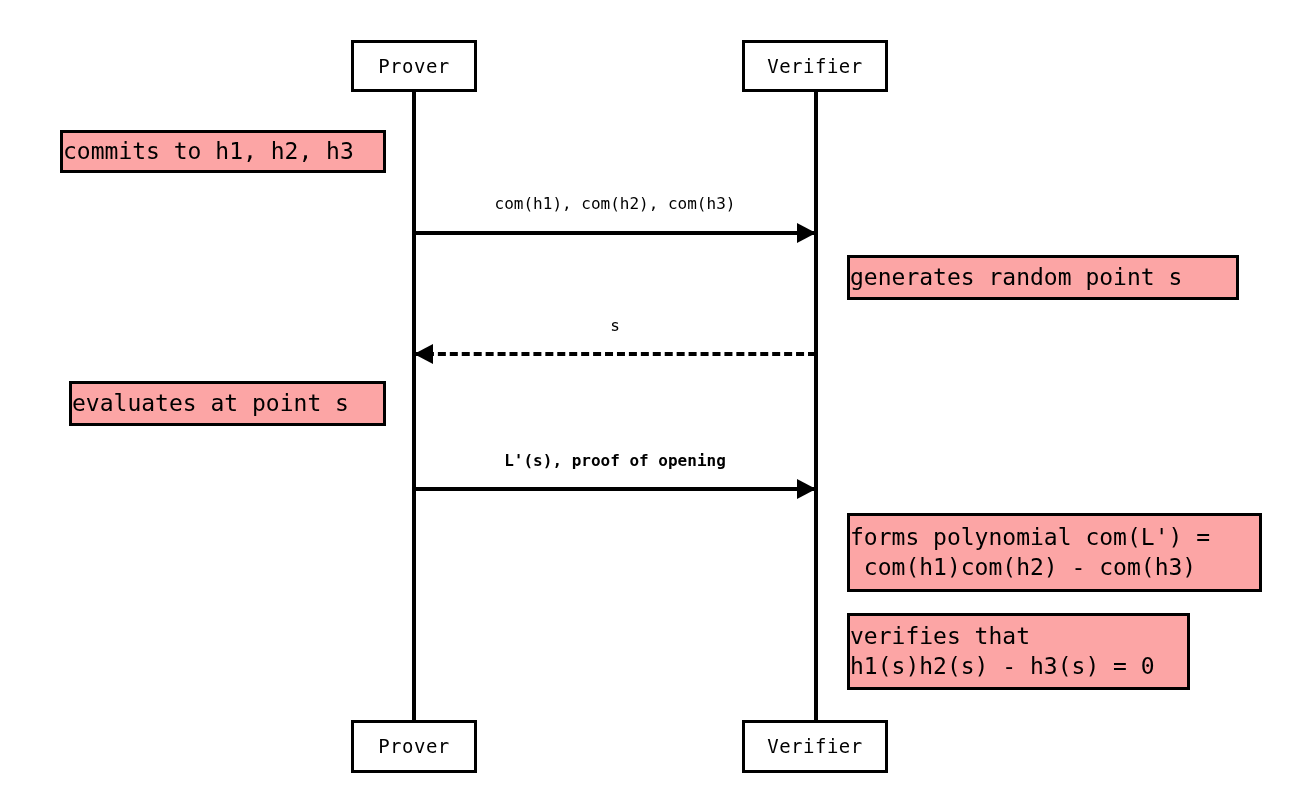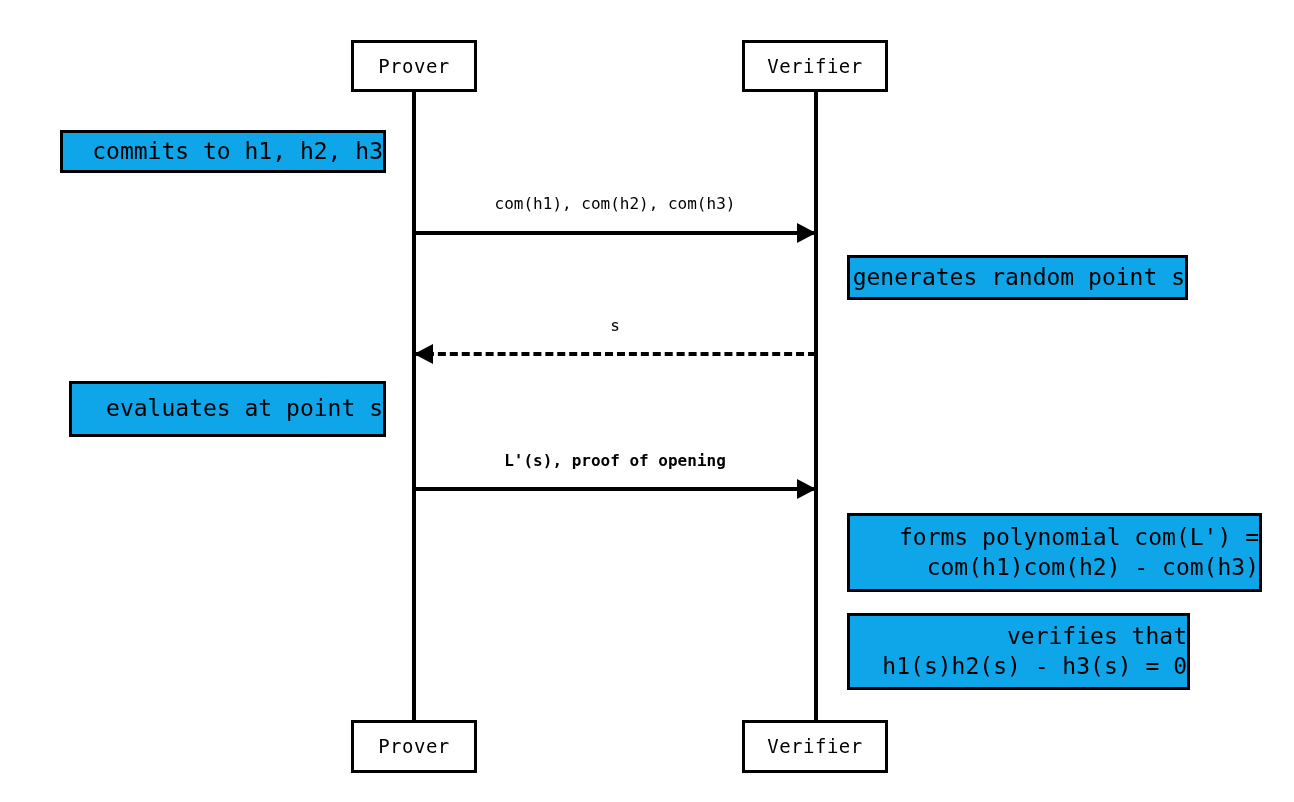--- a/index.html
+++ b/index.html
@@ -40,24 +40,24 @@
     width: 4px;
     background: #000000;
     z-index: 1;
   }
 
   
   .note {
     position: absolute;
     box-sizing: border-box;
     border: 3px solid #000000;
-    background: #0ea5e9;
+    background: #fca5a5;
     display: flex;
     flex-direction: column;
-    align-items: flex-end;
+    align-items: flex-start;
     justify-content: center;
     font-size: 23px;
     line-height: 1.28;
     color: #000000;
     white-space: pre;
     z-index: 4;
   }
   .note .line { display: block; }
 
   
@@ -121,43 +121,43 @@
   <div class="note" style="left:60px; top:130px; width:326px; height:43px;">
     <span class="line">commits to h1, h2, h3</span>
   </div>
 
   <div class="msg" style="left:414px; top:196px; width:402px; height:40px;">
     <div class="msg-label" style="left:0px; top:0px; width:402px;">com(h1), com(h2), com(h3)</div>
     <div class="msg-line" style="top:35px; width:402px;"></div>
     <div class="arrowhead right" style="left:383px; top:27px;"></div>
   </div>
 
-  <div class="note" style="left:847px; top:255px; width:341px; height:45px;">
+  <div class="note" style="left:847px; top:255px; width:392px; height:45px;">
     <span class="line">generates random point s</span>
   </div>
 
   <div class="msg" style="left:414px; top:318px; width:402px; height:40px;">
     <div class="msg-label" style="left:0px; top:0px; width:402px;">s</div>
     <div class="msg-line dashed" style="top:34px; width:402px;"></div>
     <div class="arrowhead left" style="left:0px; top:26px;"></div>
   </div>
 
-  <div class="note" style="left:69px; top:381px; width:317px; height:56px;padding-left:28px;">
+  <div class="note" style="left:69px; top:381px; width:317px; height:45px;">
     <span class="line">evaluates at point s</span>
   </div>
 
   <div class="msg" style="left:414px; top:453px; width:402px; height:40px;">
     <div class="msg-label" style="left:0px; top:0px; width:402px;font-weight:bold;">L'(s), proof of opening</div>
     <div class="msg-line" style="top:34px; width:402px;"></div>
     <div class="arrowhead right" style="left:383px; top:26px;"></div>
   </div>
 
   <div class="note" style="left:847px; top:513px; width:415px; height:79px;">
     <span class="line">forms polynomial com(L') =</span>
     <span class="line"> com(h1)com(h2) - com(h3)</span>
   </div>
 
-  <div class="note" style="left:847px; top:613px; width:343px; height:77px;padding-left:40px;">
+  <div class="note" style="left:847px; top:613px; width:343px; height:77px;">
     <span class="line">verifies that</span>
     <span class="line">h1(s)h2(s) - h3(s) = 0</span>
   </div>
 
 </div>
 
 </body></html>

